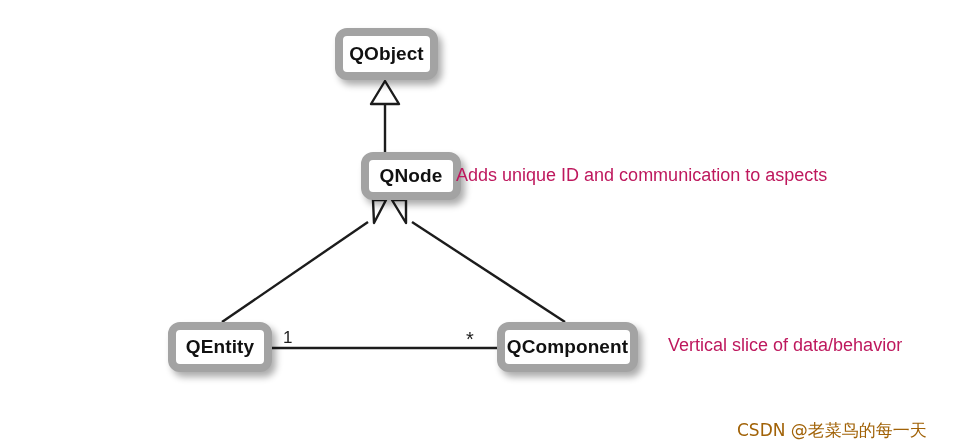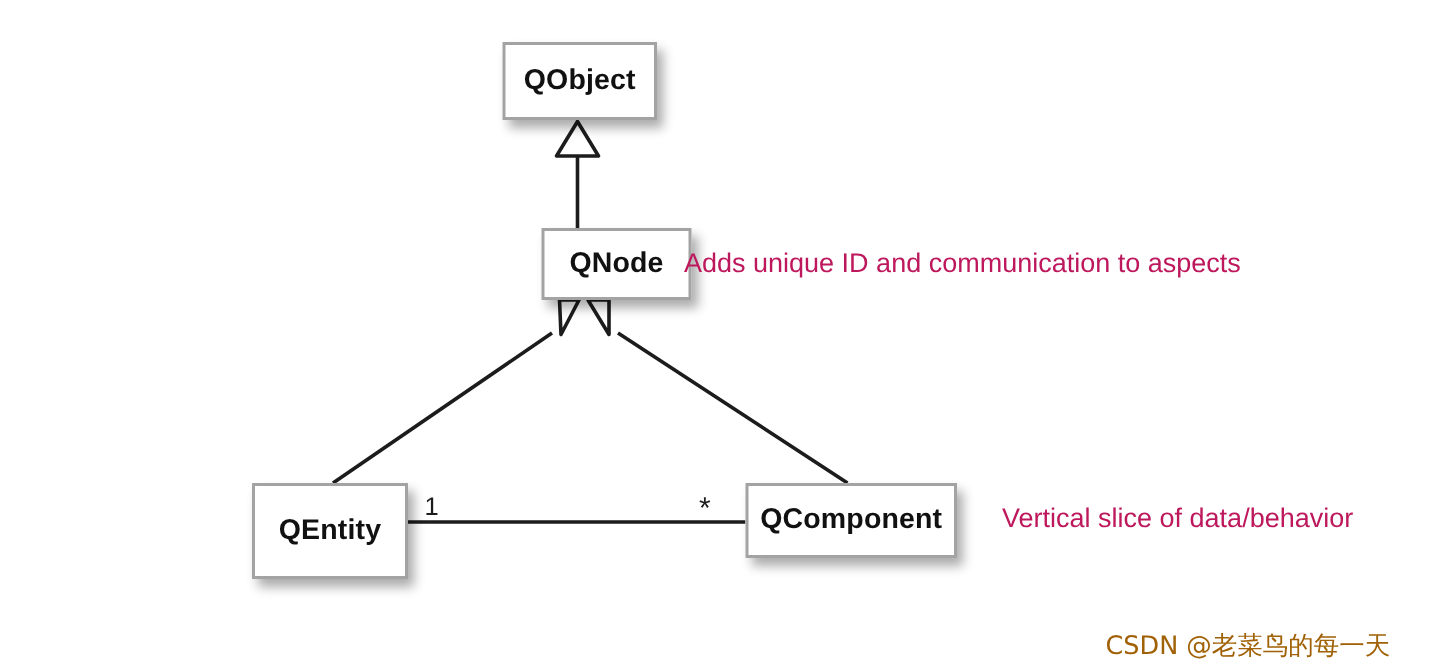--- a/index.html
+++ b/index.html
@@ -21,22 +21,22 @@
     position: absolute;
     left: 0;
     top: 0;
     width: 960px;
     height: 448px;
   }
   .uml-box {
     position: absolute;
     box-sizing: border-box;
     background: #ffffff;
-    border: 2px solid #a3a3a3;
-    border-radius: 0;
+    border: 8px solid #a3a3a3;
+    border-radius: 12px;
     box-shadow: 4px 5px 7px rgba(0,0,0,0.33);
     display: flex;
     align-items: center;
     justify-content: center;
     z-index: 3;
   }
   .uml-box .box-label {
     font-family: "Liberation Sans", sans-serif;
     font-weight: bold;
     font-size: 19px;
@@ -99,21 +99,21 @@
   </svg>
 
   <div class="uml-box" id="box-qobject" style="left: 335px; top: 28px; width: 103px; height: 52px;">
     <span class="box-label">QObject</span>
   </div>
 
   <div class="uml-box" id="box-qnode" style="left: 335px; top: 152px; width: 100px; height: 48px; margin-left: 26px;">
     <span class="box-label">QNode</span>
   </div>
 
-  <div class="uml-box" id="box-qentity" style="left: 168px; top: 322px; width: 104px; height: 64px;">
+  <div class="uml-box" id="box-qentity" style="left: 168px; top: 322px; width: 104px; height: 50px;">
     <span class="box-label">QEntity</span>
   </div>
 
   <div class="uml-box" id="box-qcomponent" style="left: 497px; top: 322px; width: 141px; height: 50px;">
     <span class="box-label">QComponent</span>
   </div>
 
   <div class="multiplicity" id="mult-qentity" style="left: 283px; top: 328px;">1</div>
   <div class="multiplicity star" id="mult-qcomponent" style="left: 466px; top: 328px;">*</div>
 

